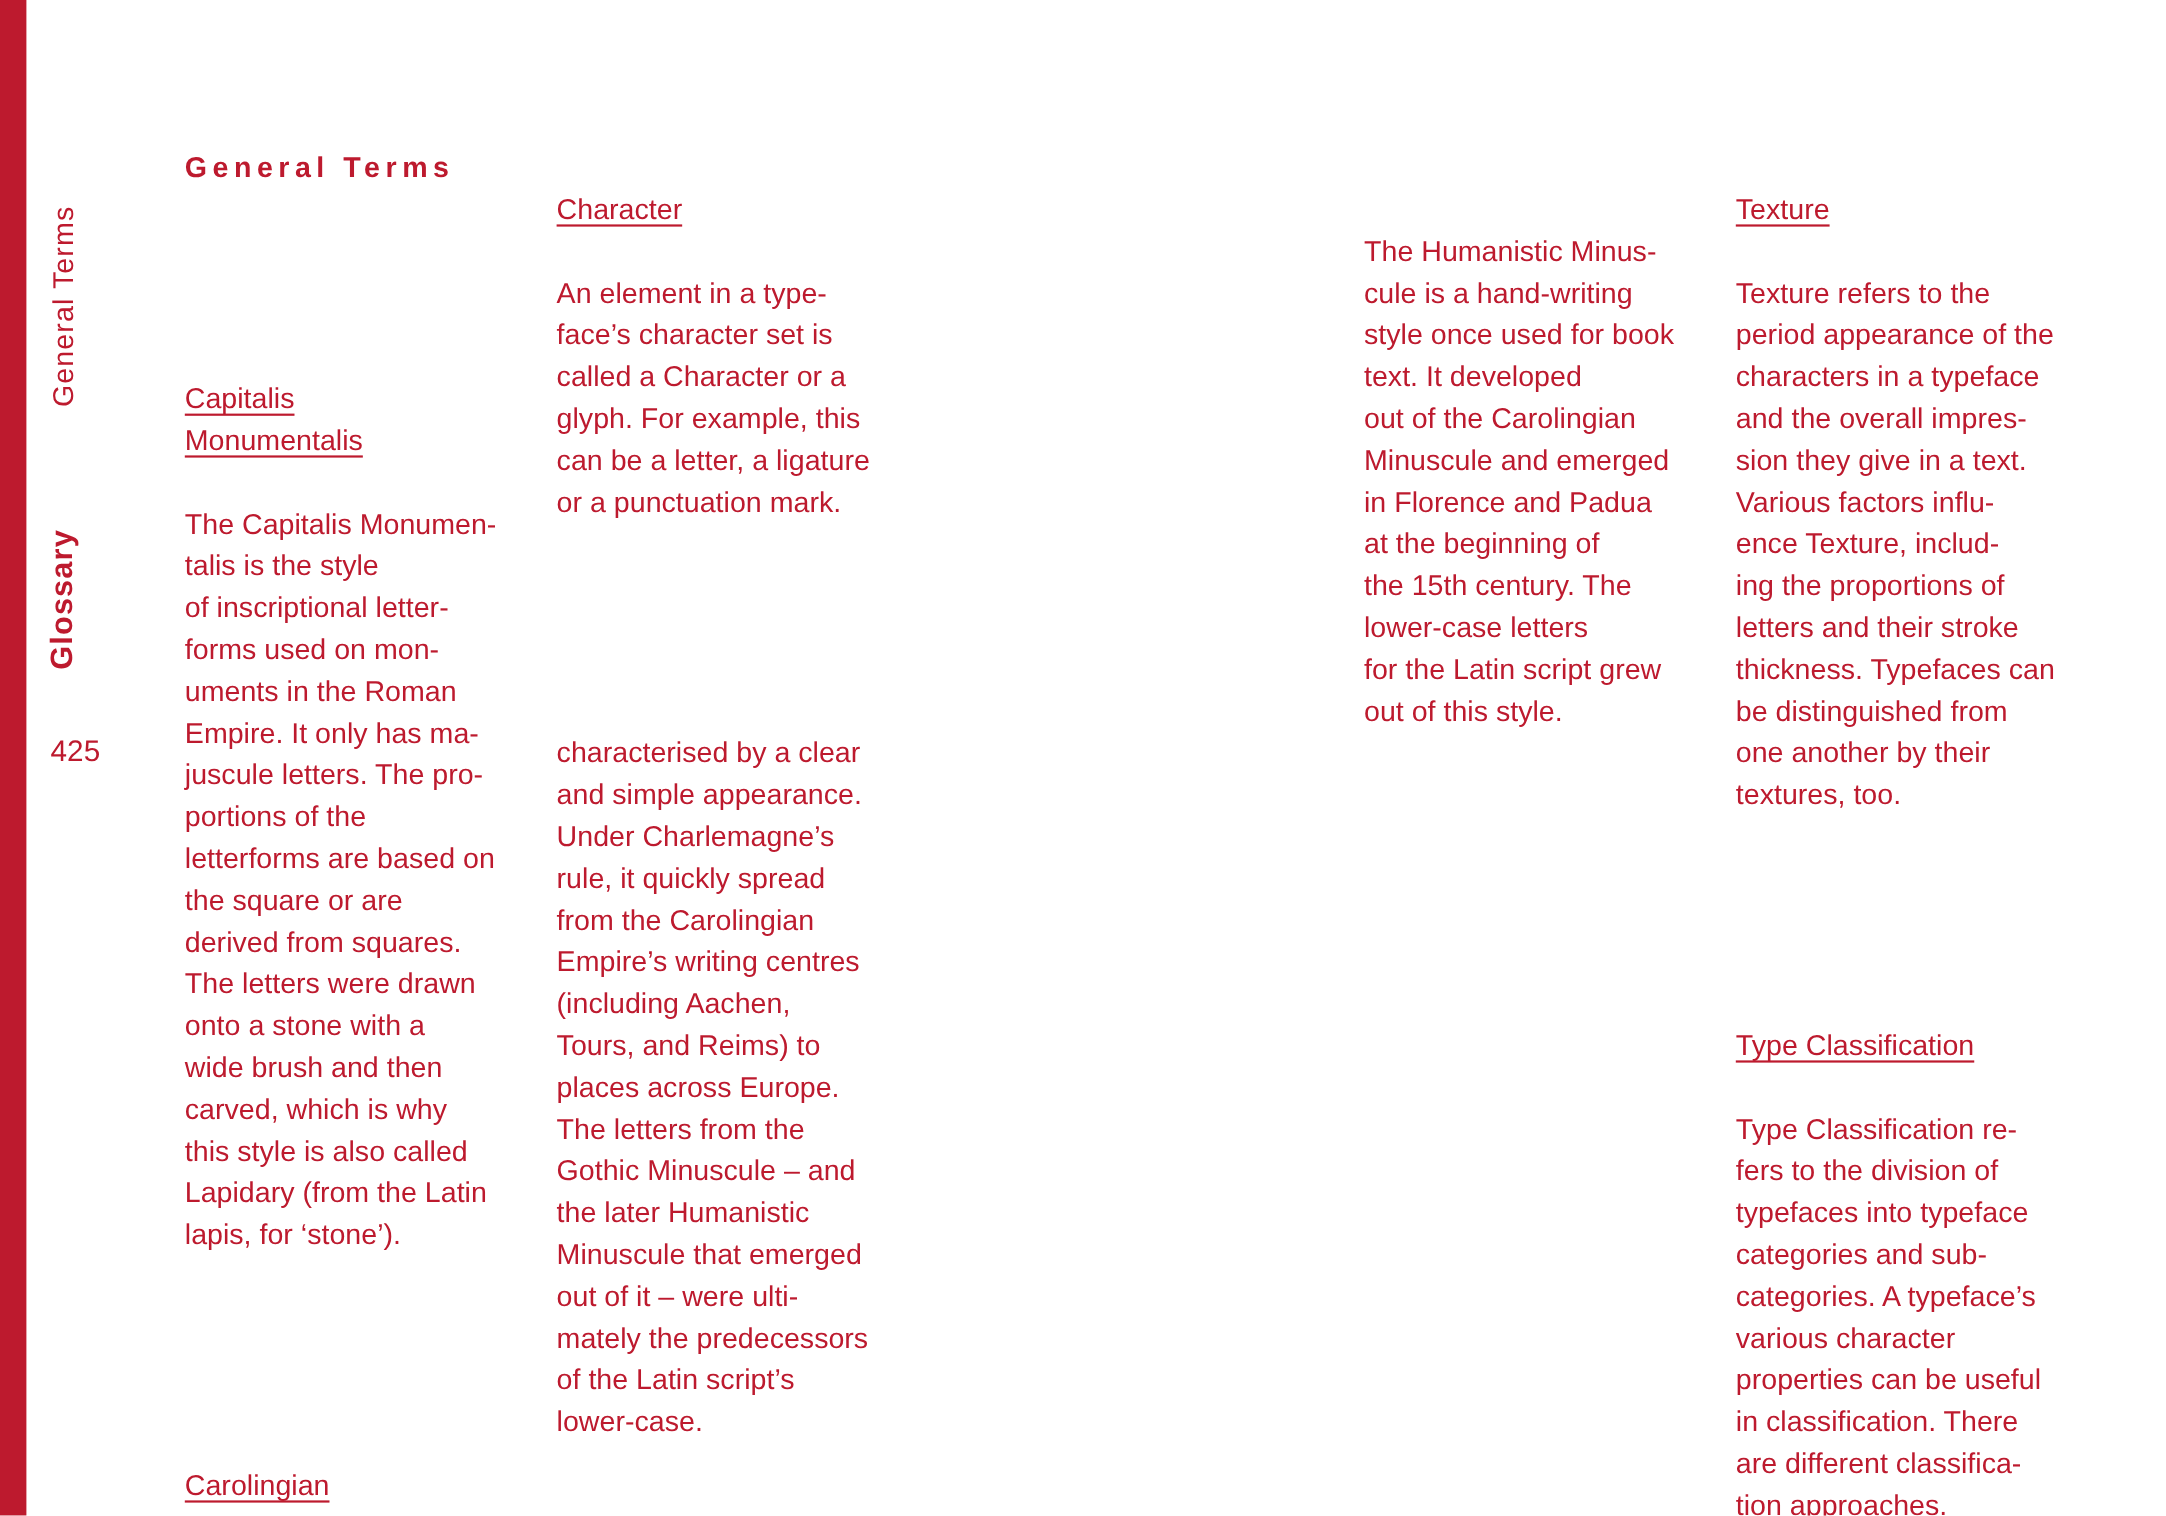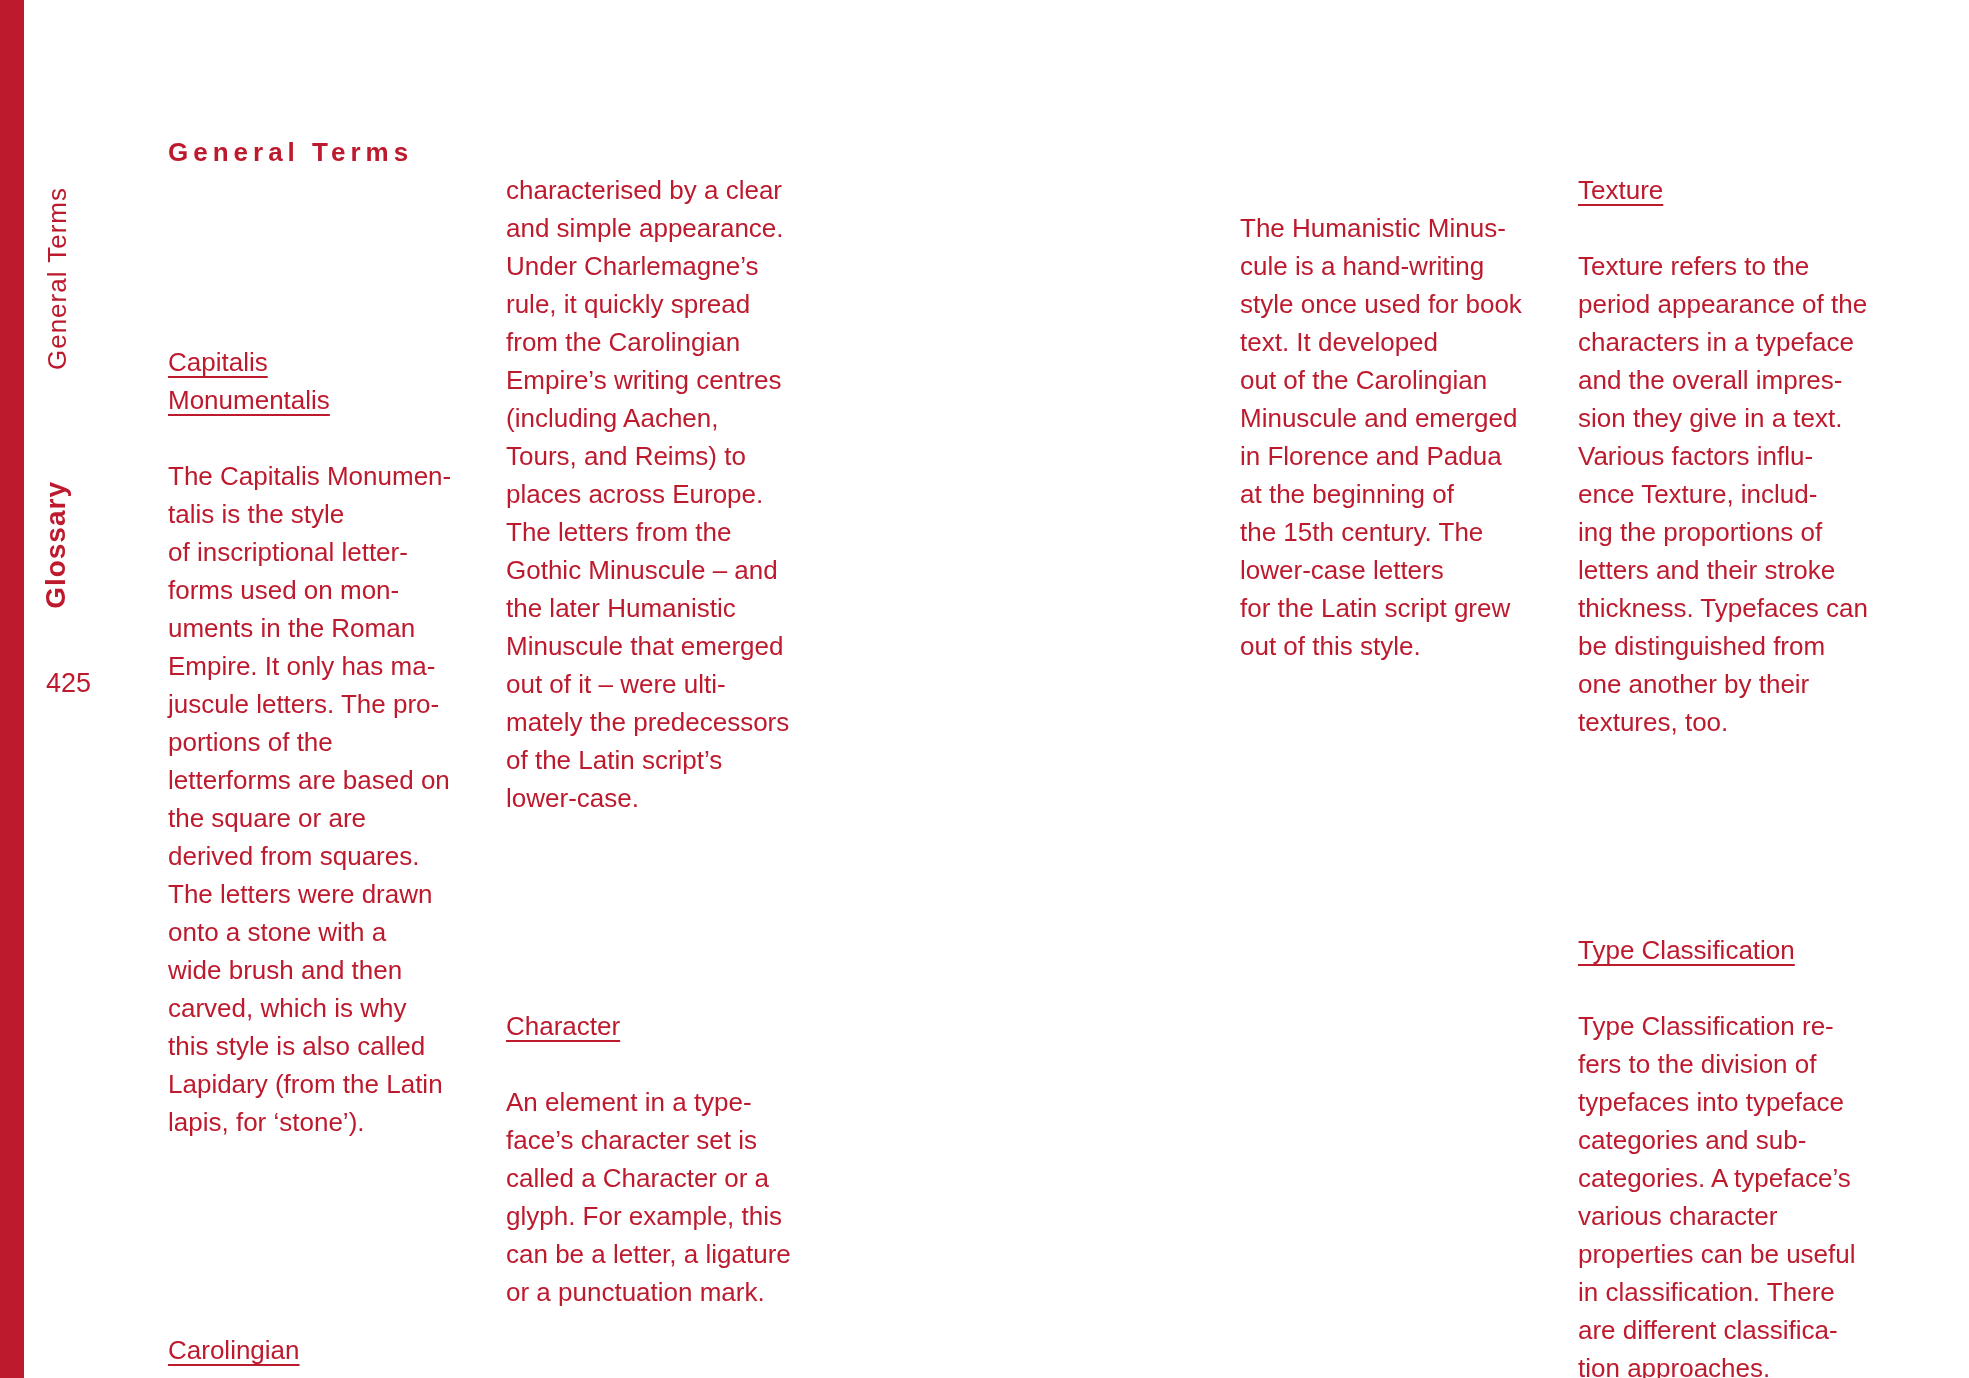--- a/index.html
+++ b/index.html
@@ -116,49 +116,49 @@
 
     <div class="entry">
       <div class="heading">Carolingian
 Minuscule</div>
       
     </div>
   </div>
 
   <div class="col col2">
     <div class="entry">
+      <div class="heading">Character</div>
+      <div class="body">An element in a type-
+face’s character set is
+called a Character or a
+glyph. For example, this
+can be a letter, a ligature
+or a punctuation mark.</div>
+    </div>
+
+    <div class="entry">
       <div class="body">characterised by a clear
 and simple appearance.
 Under Charlemagne’s
 rule, it quickly spread
 from the Carolingian
 Empire’s writing centres
 (including Aachen,
 Tours, and Reims) to
 places across Europe.
 The letters from the
 Gothic Minuscule – and
 the later Humanistic
 Minuscule that emerged
 out of it – were ulti-
 mately the predecessors
 of the Latin script’s
 lower-case.</div>
     </div>
 
-    <div class="entry">
-      <div class="heading">Character</div>
-      <div class="body">An element in a type-
-face’s character set is
-called a Character or a
-glyph. For example, this
-can be a letter, a ligature
-or a punctuation mark.</div>
-    </div>
-
     
   </div>
 
   <div class="col col3">
 
     <div class="entry">
       <div class="body">The Humanistic Minus-
 cule is a hand-writing
 style once used for book
 text. It developed

